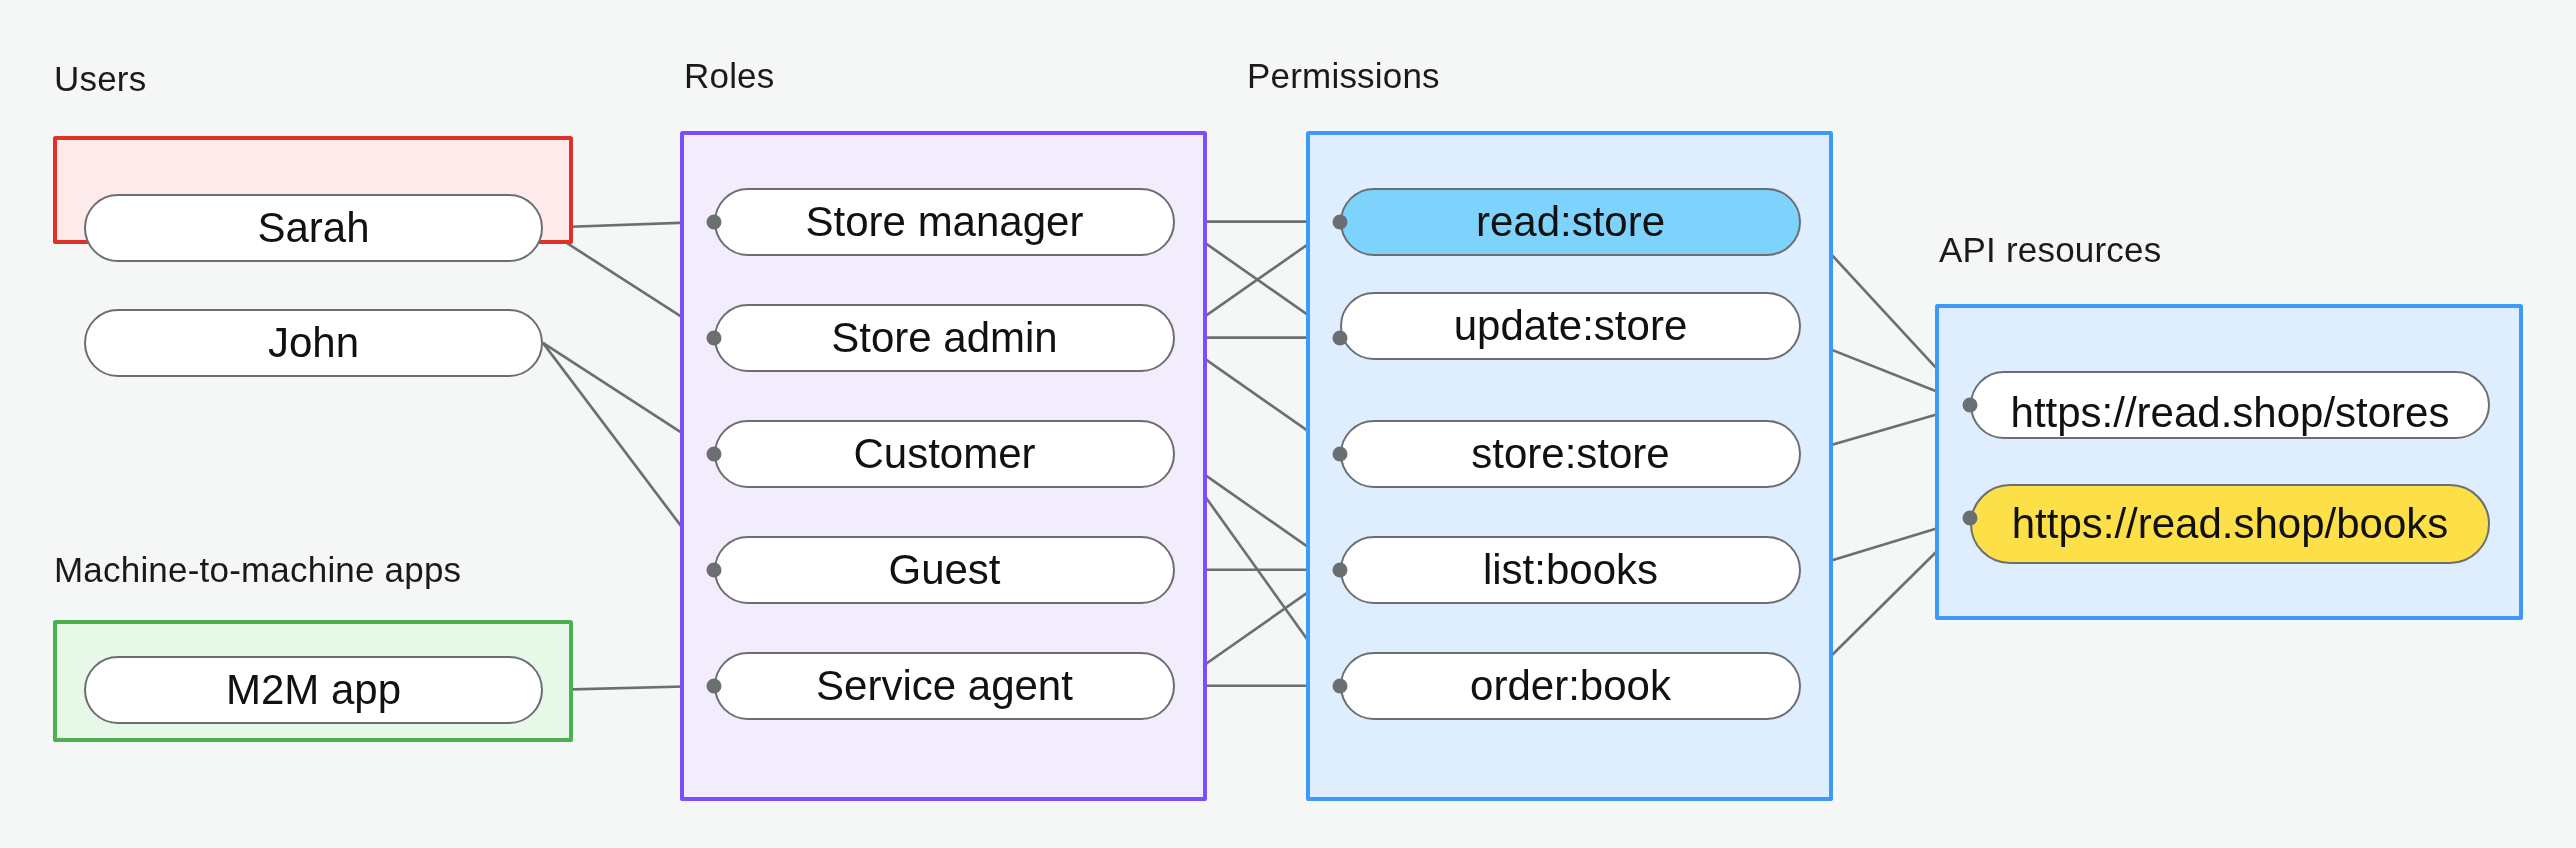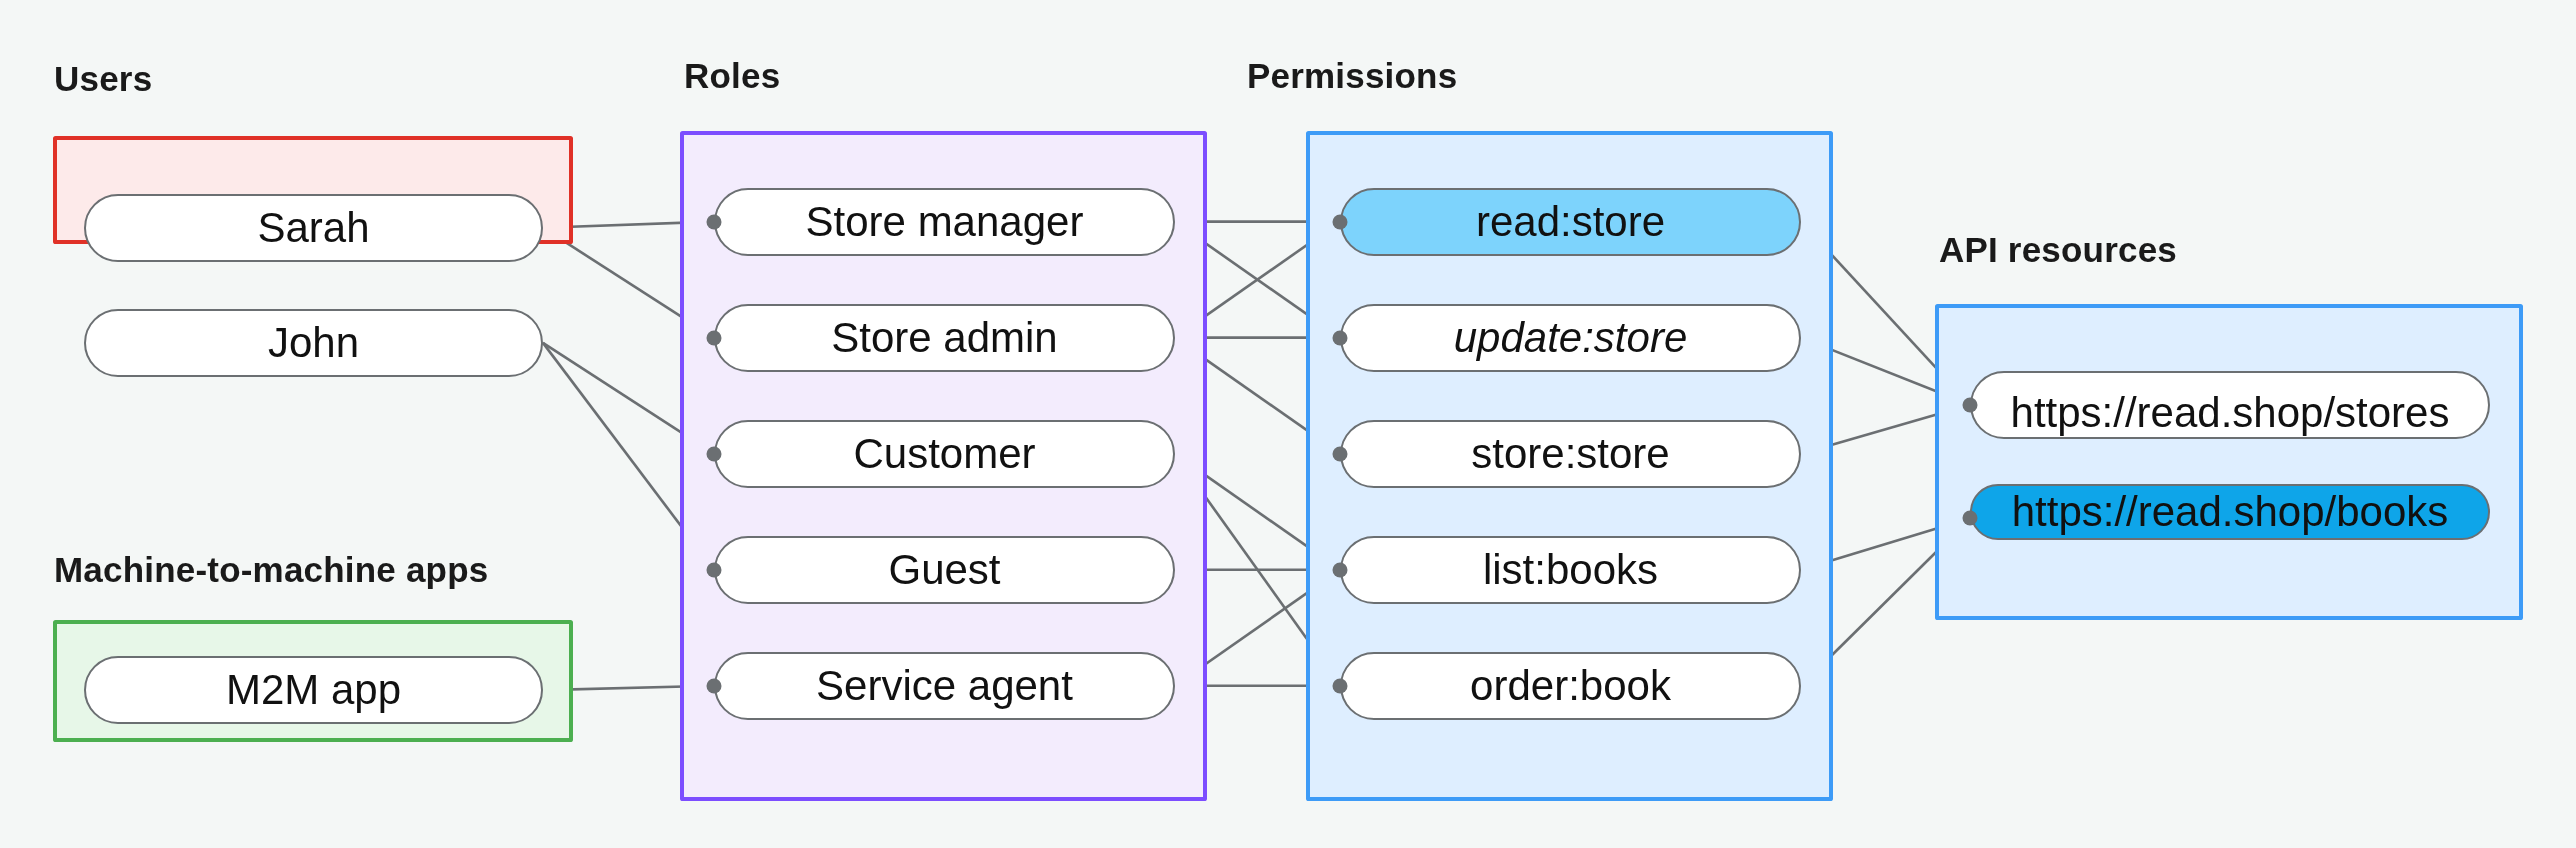--- a/index.html
+++ b/index.html
@@ -20,21 +20,21 @@
     left: 0; top: 0;
     width: 2576px;
     height: 848px;
     pointer-events: none;
     z-index: 1;
   }
   .group-title {
     position: absolute;
     font-size: 35px;
     color: #1a1a1a;
-    font-weight: 700;
+    font-weight: 400;
     white-space: nowrap;
     letter-spacing: 0.2px;
     z-index: 3;
   }
   .group-box {
     position: absolute;
     box-sizing: border-box;
     border-width: 4.4px;
     border-style: solid;
     border-radius: 2.6px;
@@ -123,36 +123,36 @@
       </div>
       <div class="node" style="left: 714px; top: 536px; width: 461px; height: 68px; border-color: rgb(107, 111, 114); background: rgb(255, 255, 255); color: rgb(17, 17, 17);">
         <span>Guest</span>
       </div>
       <div class="node" style="left: 714px; top: 652px; width: 461px; height: 68px; border-color: rgb(107, 111, 114); background: rgb(255, 255, 255); color: rgb(17, 17, 17);">
         <span>Service agent</span>
       </div>
       <div class="node" style="left: 1340px; top: 188px; width: 461px; height: 68px; border-color: rgb(107, 111, 114); background: #7dd3fc; color: rgb(17, 17, 17);">
         <span>read:store</span>
       </div>
-      <div class="node" style="left: 1340px; top: 304px; width: 461px; height: 68px; border-color: rgb(107, 111, 114); background: rgb(255, 255, 255); color: rgb(17, 17, 17); font-style: italic;">
+      <div class="node" style="left: 1340px; top: 292px; width: 461px; height: 68px; border-color: rgb(107, 111, 114); background: rgb(255, 255, 255); color: rgb(17, 17, 17);">
         <span>update:store</span>
       </div>
       <div class="node" style="left: 1340px; top: 420px; width: 461px; height: 68px; border-color: rgb(107, 111, 114); background: rgb(255, 255, 255); color: rgb(17, 17, 17);">
         <span>store:store</span>
       </div>
       <div class="node" style="left: 1340px; top: 536px; width: 461px; height: 68px; border-color: rgb(107, 111, 114); background: rgb(255, 255, 255); color: rgb(17, 17, 17);">
         <span>list:books</span>
       </div>
       <div class="node" style="left: 1340px; top: 652px; width: 461px; height: 68px; border-color: rgb(107, 111, 114); background: rgb(255, 255, 255); color: rgb(17, 17, 17);">
         <span>order:book</span>
       </div>
       <div class="node" style="left: 1970px; top: 371px; width: 520px; height: 68px; border-color: rgb(107, 111, 114); background: rgb(255, 255, 255); color: rgb(17, 17, 17); align-items: flex-end;">
         <span>https://read.shop/stores</span>
       </div>
-      <div class="node" style="left: 1970px; top: 484px; width: 520px; height: 56px; border-color: rgb(107, 111, 114); background: #0ea5e9; color: rgb(17, 17, 17);">
+      <div class="node" style="left: 1970px; top: 484px; width: 520px; height: 80px; border-color: rgb(107, 111, 114); background: #fde047; color: rgb(17, 17, 17);">
         <span>https://read.shop/books</span>
       </div>
     </div>
   <div id="ports-layer">
       <div class="port" style="left: 714px; top: 222px; background: rgb(107, 111, 114);"></div>
       <div class="port" style="left: 714px; top: 338px; background: rgb(107, 111, 114);"></div>
       <div class="port" style="left: 714px; top: 454px; background: rgb(107, 111, 114);"></div>
       <div class="port" style="left: 714px; top: 570px; background: rgb(107, 111, 114);"></div>
       <div class="port" style="left: 714px; top: 686px; background: rgb(107, 111, 114);"></div>
       <div class="port" style="left: 1340px; top: 222px; background: rgb(107, 111, 114);"></div>

